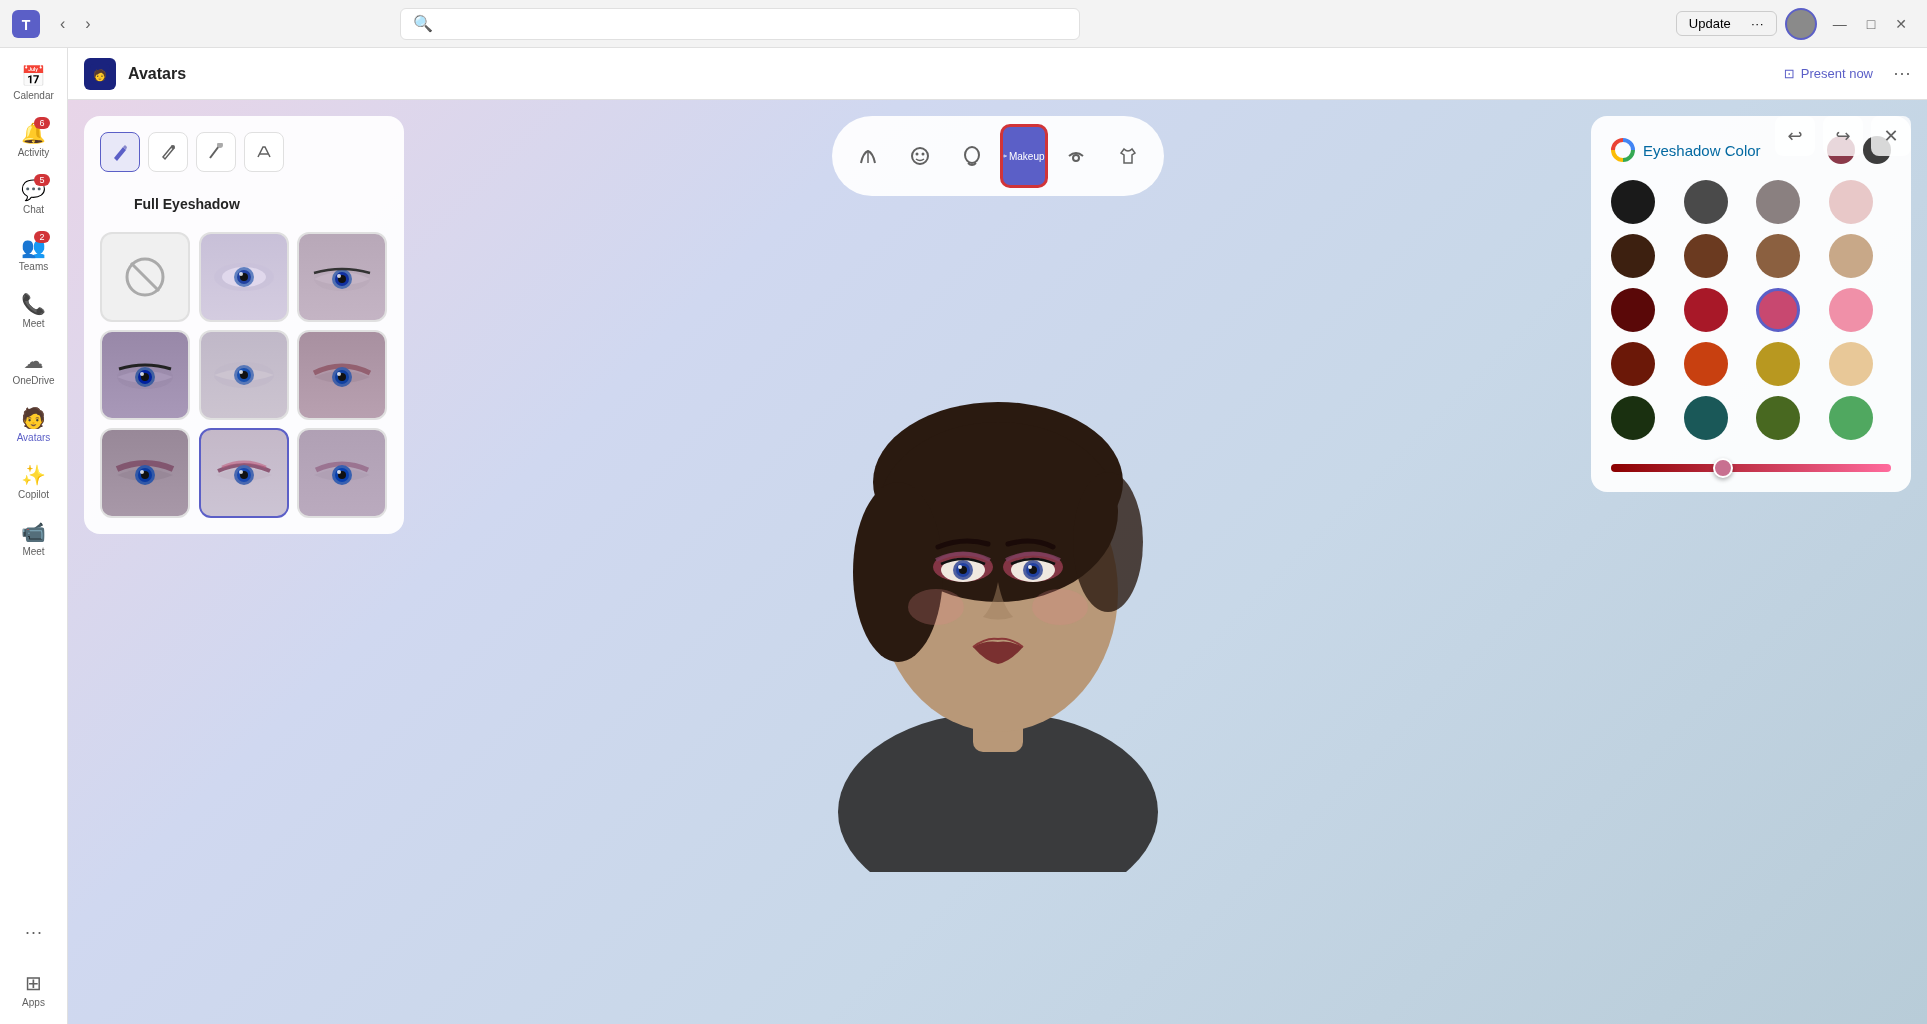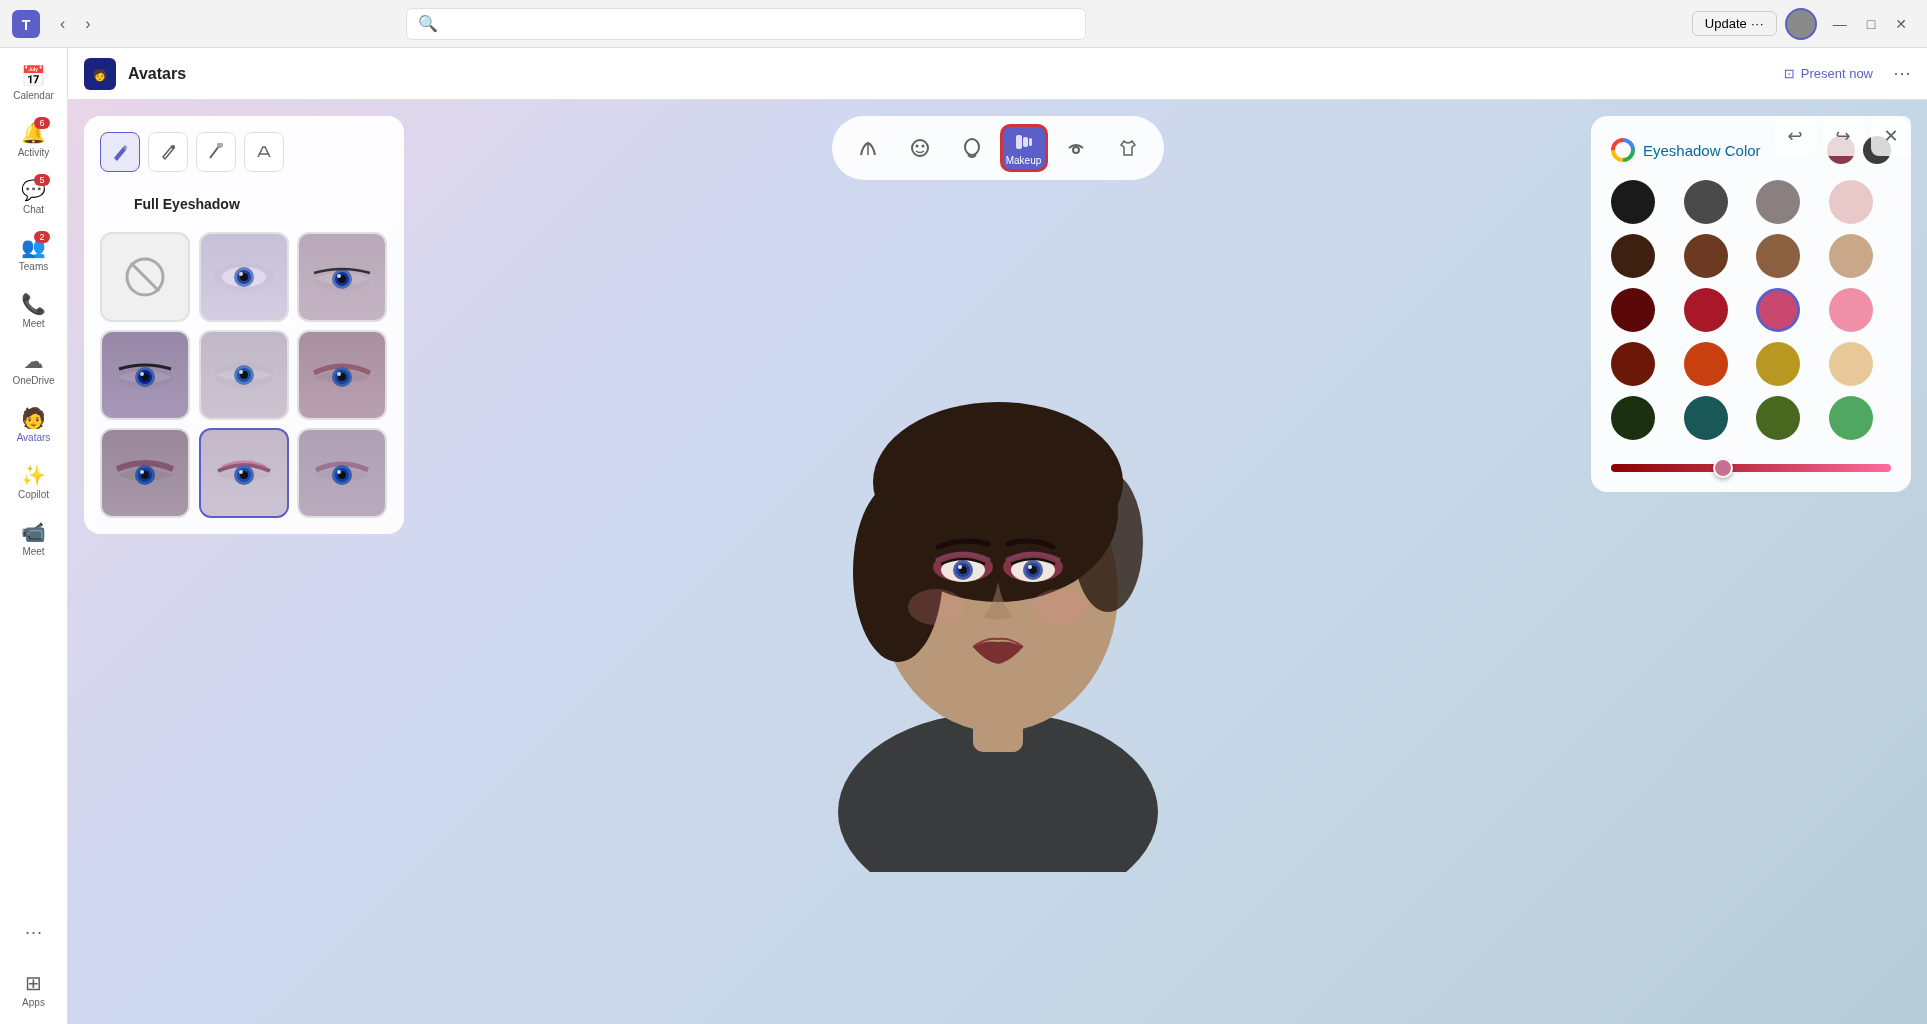--- a/index.html
+++ b/index.html
@@ -27,21 +27,21 @@
       display: flex; align-items: center; padding: 0 12px; height: 32px;
       gap: 8px;
     }
     .search-bar input {
       border: none; outline: none; width: 100%; font-size: 13px; color: #616161;
       background: transparent;
     }
     .titlebar-right { display: flex; align-items: center; gap: 8px; margin-left: auto; }
     .update-btn {
       background: none; border: 1px solid #ccc; border-radius: 6px;
-      padding: 4px 12px; cursor: pointer; font-size: 13px; display: flex; align-items: center; gap: 4px;
+      padding: 4px 12px; cursor: pointer; font-size: 13px; display: flex; align-items: center; gap: 20px;
     }
     .avatar-btn { width: 32px; height: 32px; border-radius: 50%; overflow: hidden; border: 2px solid #5b5fc7; cursor: pointer; background: #8a8a8a; }
     .window-controls { display: flex; gap: 4px; }
     .window-btn { background: none; border: none; cursor: pointer; padding: 4px 8px; font-size: 14px; color: #616161; }
 
     
     .app-layout { display: flex; height: calc(1024px - 48px); }
 
     
     .sidebar {
@@ -121,23 +121,23 @@
     }
 
     
     .top-toolbar {
       position: absolute; top: 16px; left: 50%; transform: translateX(-50%);
       background: rgba(255,255,255,0.92); border-radius: 50px;
       display: flex; align-items: center; padding: 8px 12px; gap: 4px;
       z-index: 20;
     }
     .toolbar-btn {
-      width: 48px; height: 48px; border-radius: 12px; border: none;
+      width: 48px; height: 64px; border-radius: 12px; border: none;
       background: none; cursor: pointer; display: flex; align-items: center;
-      justify-content: center; flex-direction: column; gap: 2px;
+      justify-content: center; flex-direction: row; gap: 2px;
       font-size: 22px; color: #616161;
     }
     .toolbar-btn.active {
       background: #5b5fc7; color: white;
     }
     .toolbar-btn-label { font-size: 10px; }
     .toolbar-btn.highlighted {
       border: 3px solid #d13438; border-radius: 10px;
     }
 

